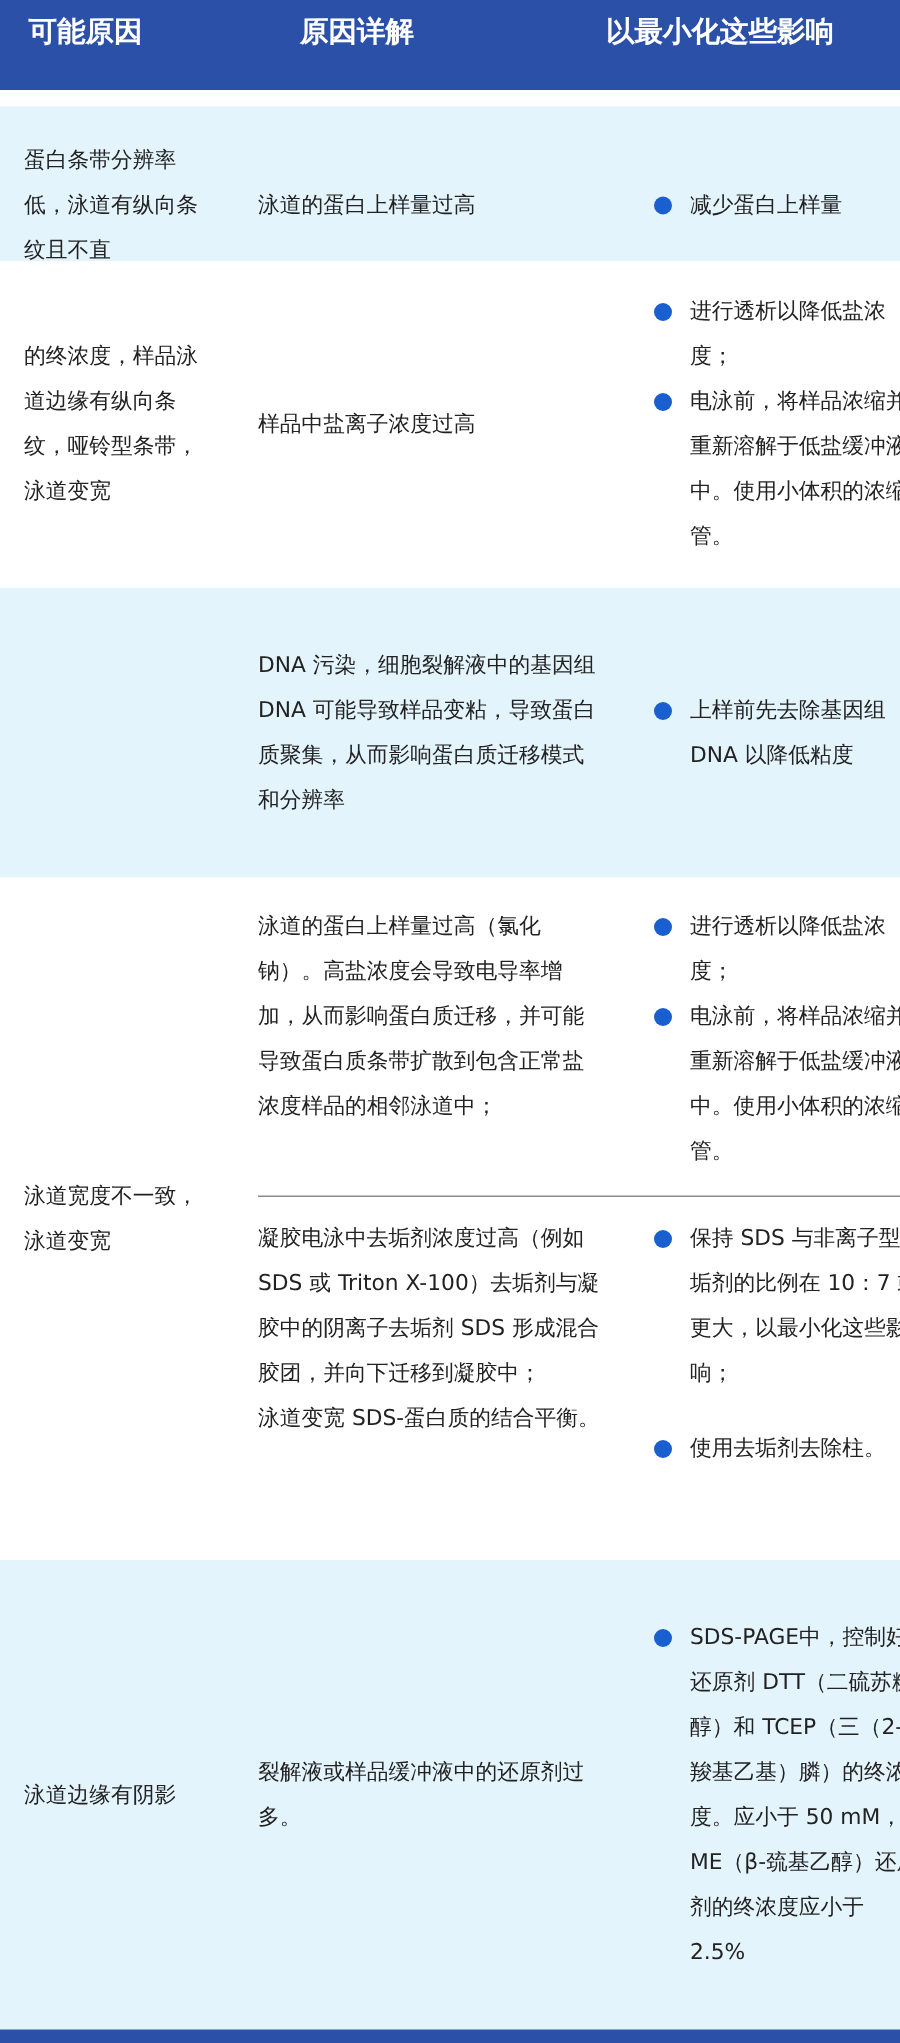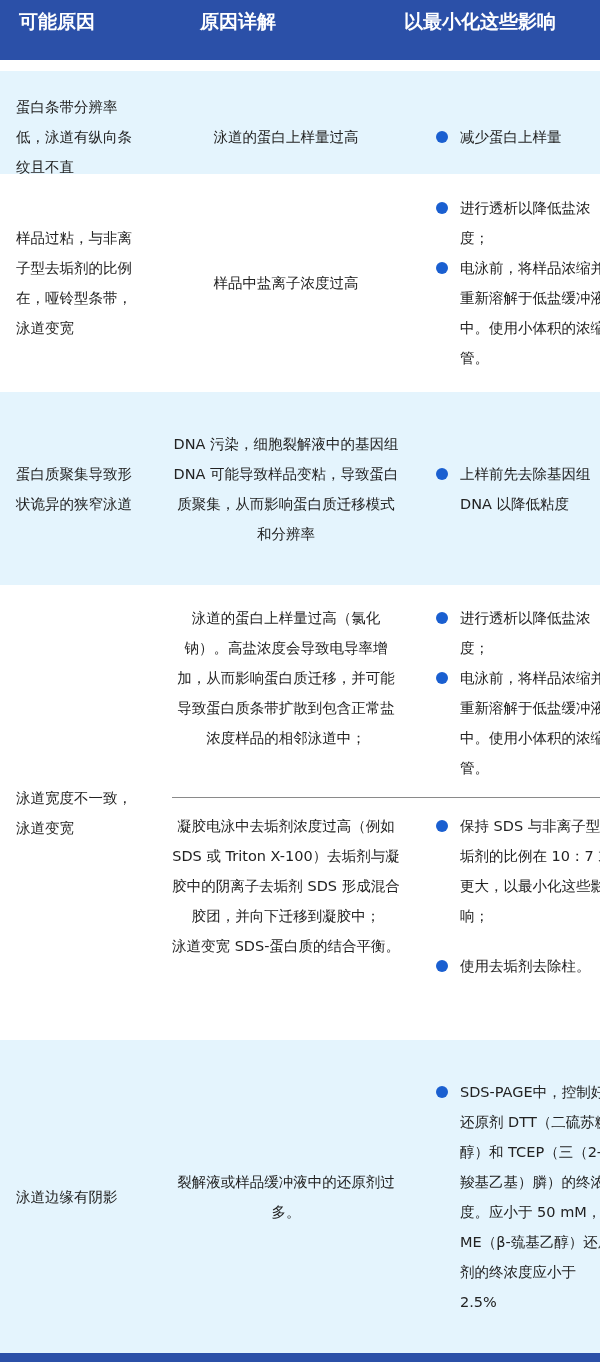--- a/index.html
+++ b/index.html
@@ -6,21 +6,21 @@
   body { width:600px; height:1362px; overflow:hidden; background:#ffffff;
          font-family:"DejaVu Sans","Liberation Sans",sans-serif; color:#222; }
   .header { position:absolute; left:0; top:0; width:600px; height:60px; background:#2b50a8;
             color:#fff; font-size:19px; font-weight:bold; }
   .header span { position:absolute; top:0; line-height:43px; white-space:nowrap; }
   .row { position:absolute; left:0; width:600px; }
   .tint { background:#e4f4fd; }
   .white { background:#ffffff; }
   .cell { position:absolute; font-size:14.5px; line-height:30px; }
   .c1 { left:16px; width:128px; }
-  .c2 { left:172px; width:228px;text-align:center; }
+  .c2 { left:172px; width:228px; }
   .c3 { left:434px; width:182px; }
   .vcenter { top:50%; transform:translateY(-50%); }
   .bl { position:relative; padding-left:26px; }
   .bl::before { content:""; position:absolute; left:2px; top:9px; width:12px; height:12px;
                 border-radius:50%; background:#1a5fd0; }
   .divider { position:absolute; left:172px; right:0; height:1px; background:#8a8a8a; }
   .footer { position:absolute; left:0; top:1353px; width:600px; height:9px; background:#2b50a8; }
   .gap { margin-top:20px; }
 </style>
 </head>
@@ -34,30 +34,29 @@
 
 <div class="row tint" style="top:43px;height:131px;margin-top:28px;">
   <div class="cell c1 vcenter">蛋白条带分辨率低，泳道有纵向条纹且不直</div>
   <div class="cell c2 vcenter">泳道的蛋白上样量过高</div>
   <div class="cell c3 vcenter">
     <div class="bl">减少蛋白上样量</div>
   </div>
 </div>
 
 <div class="row white" style="top:174px;height:218px;">
-  <div class="cell c1 vcenter">样品过粘，与非离子型去垢剂的比例在，哑铃型条带，泳道变宽</div>
+  <div class="cell c1 vcenter">的终浓度，样品泳道边缘有纵向条纹，哑铃型条带，泳道变宽</div>
   <div class="cell c2 vcenter">样品中盐离子浓度过高</div>
   <div class="cell c3 vcenter">
     <div class="bl">进行透析以降低盐浓度；</div>
     <div class="bl">电泳前，将样品浓缩并重新溶解于低盐缓冲液中。使用小体积的浓缩管。</div>
   </div>
 </div>
 
 <div class="row tint" style="top:392px;height:193px;">
-  <div class="cell c1 vcenter">蛋白质聚集导致形状诡异的狭窄泳道</div>
   <div class="cell c2 vcenter">DNA 污染，细胞裂解液中的基因组 DNA 可能导致样品变粘，导致蛋白质聚集，从而影响蛋白质迁移模式和分辨率</div>
   <div class="cell c3 vcenter">
     <div class="bl">上样前先去除基因组 DNA 以降低粘度</div>
   </div>
 </div>
 
 <div class="row white" style="top:585px;height:455px;">
   <div class="cell c1 vcenter">泳道宽度不一致，泳道变宽</div>
   <div class="cell c2" style="top:18px;">泳道的蛋白上样量过高（氯化钠）。高盐浓度会导致电导率增加，从而影响蛋白质迁移，并可能导致蛋白质条带扩散到包含正常盐浓度样品的相邻泳道中；</div>
   <div class="cell c3" style="top:18px;">

